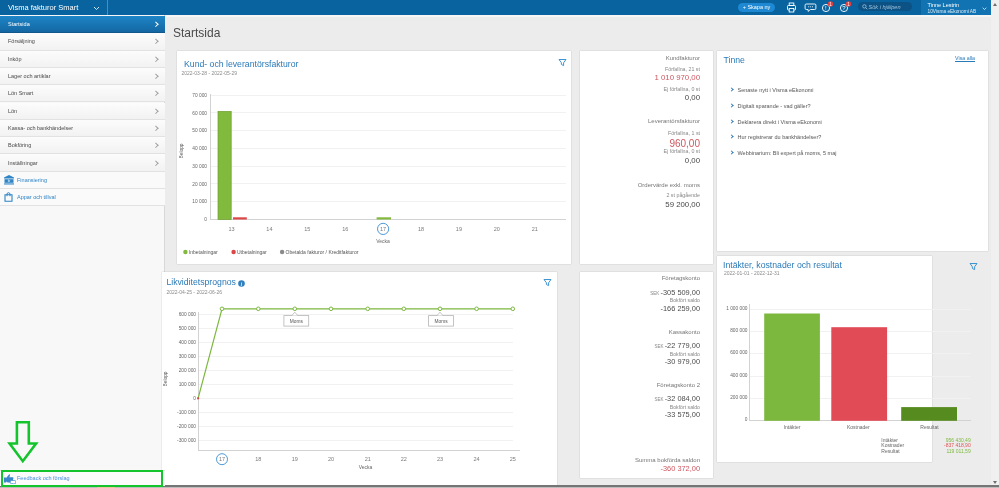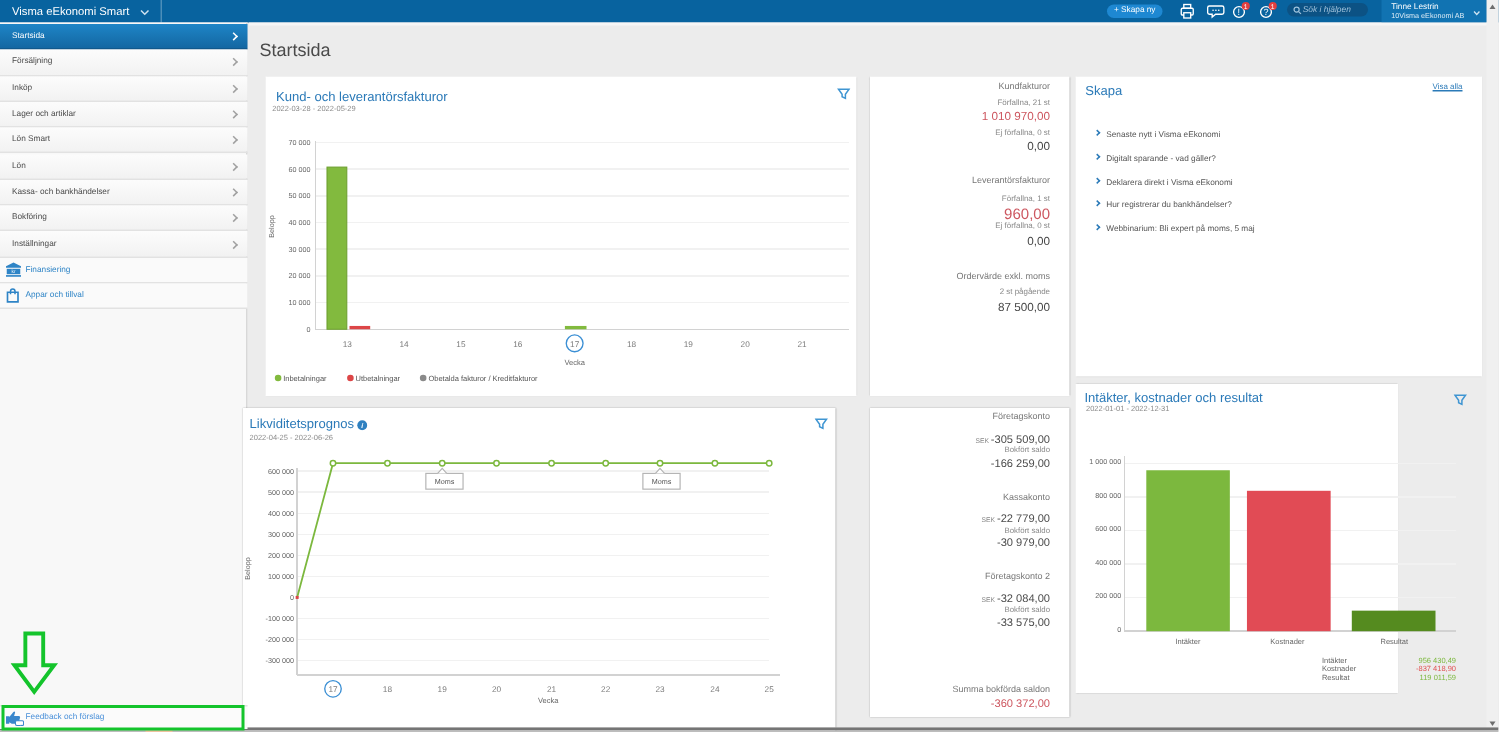--- a/index.html
+++ b/index.html
@@ -34,21 +34,21 @@
 #heading { position:absolute; left:173px; top:26px; font-size:12px; color:#4a4a4a; }
 .card { position:absolute; background:#fff; box-shadow:0 0 1px rgba(0,0,0,0.3); }
 .ctitle { position:absolute; font-size:8.7px; color:#2b7ab8; white-space:nowrap; }
 .csub { position:absolute; font-size:5px; color:#8a8a8a; white-space:nowrap; }
 .rline { position:absolute; right:13px; text-align:right; white-space:nowrap; }
 svg text { font-family:"Liberation Sans", sans-serif; }
 </style>
 </head>
 <body>
 <div id="topbar">
-  <div id="brand">Visma eEkonomi Smart</div>
+  <div id="brand">Visma fakturor Smart</div>
   <svg class="abs" style="left:93px;top:5.5px" width="7" height="5" viewBox="0 0 7 5">
       <path d="M1 1 L3.5 3.5 L6 1" fill="none" stroke="#cfe2f0" stroke-width="1"></path>
     </svg>
   <div id="brandsep"></div>
   <div id="skapa">+ Skapa ny</div>
 
   <svg class="abs" style="left:784px;top:1px" width="70" height="13" viewBox="0 0 70 13">
     <g stroke="#fff" fill="none" stroke-width="0.9">
       <rect x="3.5" y="4.5" width="8" height="4.5" rx="0.8"></rect>
       <rect x="5.2" y="2" width="4.6" height="2.5"></rect>
@@ -207,25 +207,25 @@
   <div class="rline" style="top:22.8px;font-size:7.8px;color:#cd5760">1 010 970,00</div>
   <div class="rline" style="top:35.5px;font-size:5.3px;color:#888">Ej förfallna, 0 st</div>
   <div class="rline" style="top:42px;font-size:7.8px;color:#474747">0,00</div>
   <div class="rline" style="top:67.8px;font-size:6px;color:#777">Leverantörsfakturor</div>
   <div class="rline" style="top:79.8px;font-size:5.3px;color:#888">Förfallna, 1 st</div>
   <div class="rline" style="top:87.2px;font-size:10px;color:#cd5760">960,00</div>
   <div class="rline" style="top:97.8px;font-size:5.3px;color:#888">Ej förfallna, 0 st</div>
   <div class="rline" style="top:105.2px;font-size:7.8px;color:#474747">0,00</div>
   <div class="rline" style="top:131.6px;font-size:6px;color:#777">Ordervärde exkl. moms</div>
   <div class="rline" style="top:141.4px;font-size:5.3px;color:#888">2 st pågående</div>
-  <div class="rline" style="top:149.4px;font-size:7.8px;color:#474747">87 500,00</div>
+  <div class="rline" style="top:149.4px;font-size:7.8px;color:#474747">59 200,00</div>
 </div>
 
 <div class="card" id="cardC" style="left:716.5px;top:50.5px;width:271px;height:200px">
-  <div class="ctitle" style="left:7px;top:4.3px">Skapa</div>
+  <div class="ctitle" style="left:7px;top:4.3px">Tinne</div>
   <div class="abs" style="right:12.5px;top:4.5px;font-size:5.3px;color:#2b7ab8;text-decoration:underline">Visa alla</div>
   <div class="abs" style="left:13px;top:36.6px;font-size:5.5px;color:#555"><span style="display:inline-block;width:3px;height:3px;border-top:1.1px solid #2b7ab8;border-right:1.1px solid #2b7ab8;transform:rotate(45deg);margin-right:5px;vertical-align:1px"></span>Senaste nytt i Visma eEkonomi</div>
   <div class="abs" style="left:13px;top:52.4px;font-size:5.5px;color:#555"><span style="display:inline-block;width:3px;height:3px;border-top:1.1px solid #2b7ab8;border-right:1.1px solid #2b7ab8;transform:rotate(45deg);margin-right:5px;vertical-align:1px"></span>Digitalt sparande - vad gäller?</div>
   <div class="abs" style="left:13px;top:68.1px;font-size:5.5px;color:#555"><span style="display:inline-block;width:3px;height:3px;border-top:1.1px solid #2b7ab8;border-right:1.1px solid #2b7ab8;transform:rotate(45deg);margin-right:5px;vertical-align:1px"></span>Deklarera direkt i Visma eEkonomi</div>
   <div class="abs" style="left:13px;top:83.9px;font-size:5.5px;color:#555"><span style="display:inline-block;width:3px;height:3px;border-top:1.1px solid #2b7ab8;border-right:1.1px solid #2b7ab8;transform:rotate(45deg);margin-right:5px;vertical-align:1px"></span>Hur registrerar du bankhändelser?</div>
   <div class="abs" style="left:13px;top:99.7px;font-size:5.5px;color:#555"><span style="display:inline-block;width:3px;height:3px;border-top:1.1px solid #2b7ab8;border-right:1.1px solid #2b7ab8;transform:rotate(45deg);margin-right:5px;vertical-align:1px"></span>Webbinarium: Bli expert på moms, 5 maj</div>
 </div>
 
 <div class="card" id="cardD" style="left:162px;top:271.5px;width:395px;height:252px">
   <div class="ctitle" style="left:4.4px;top:5.9px">Likviditetsprognos</div>

